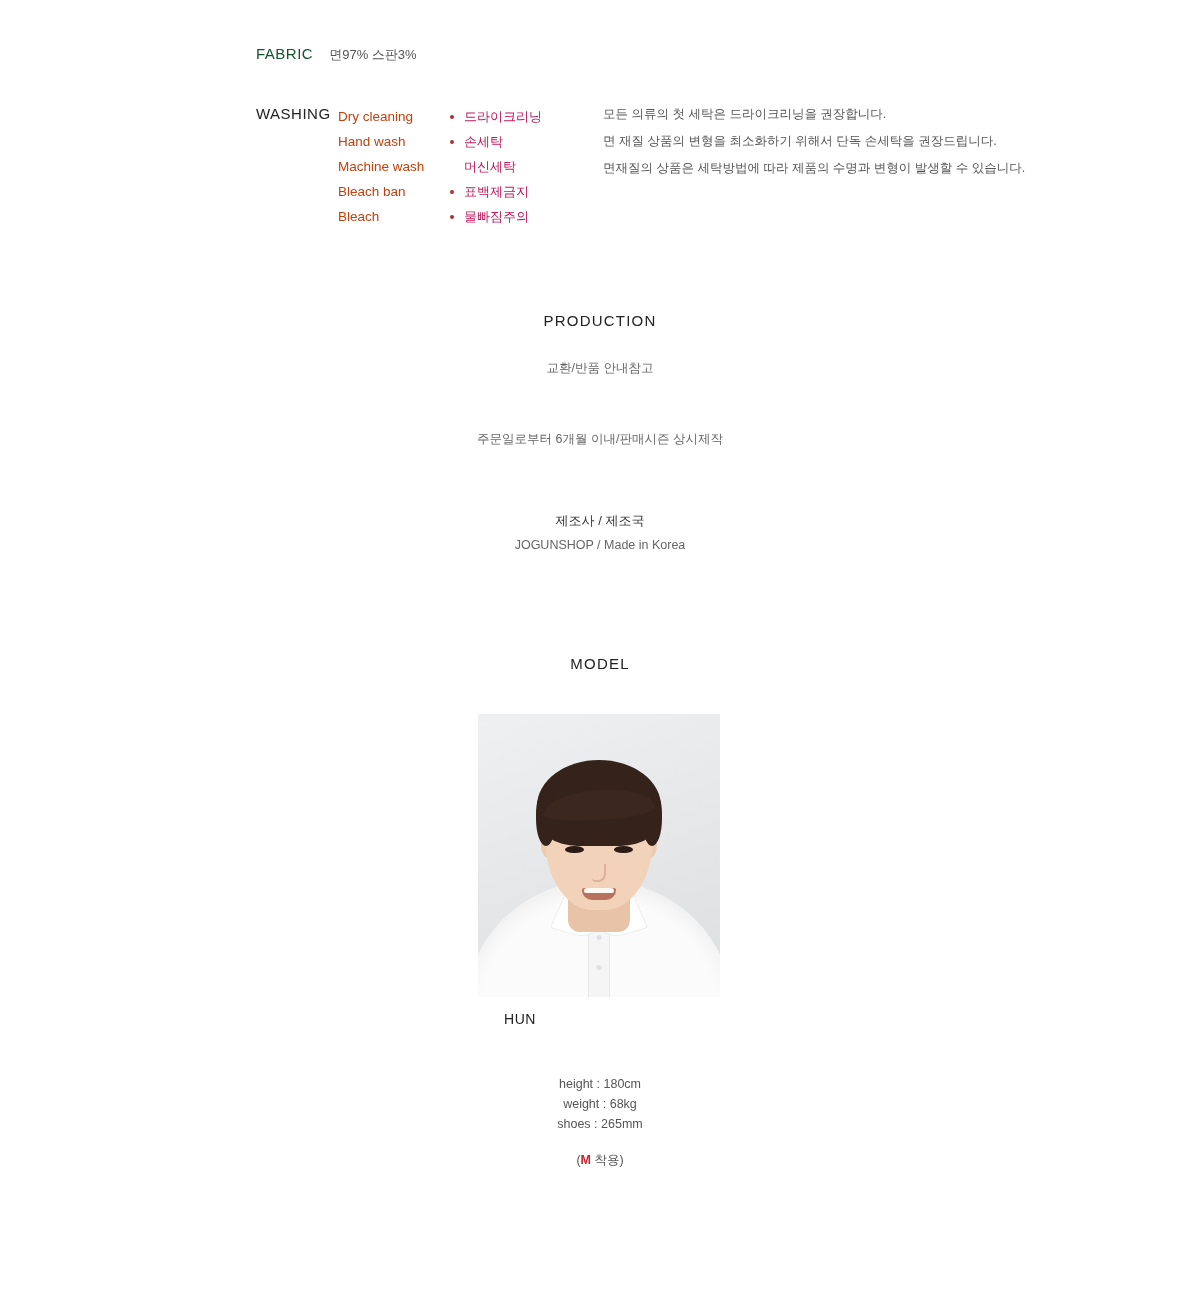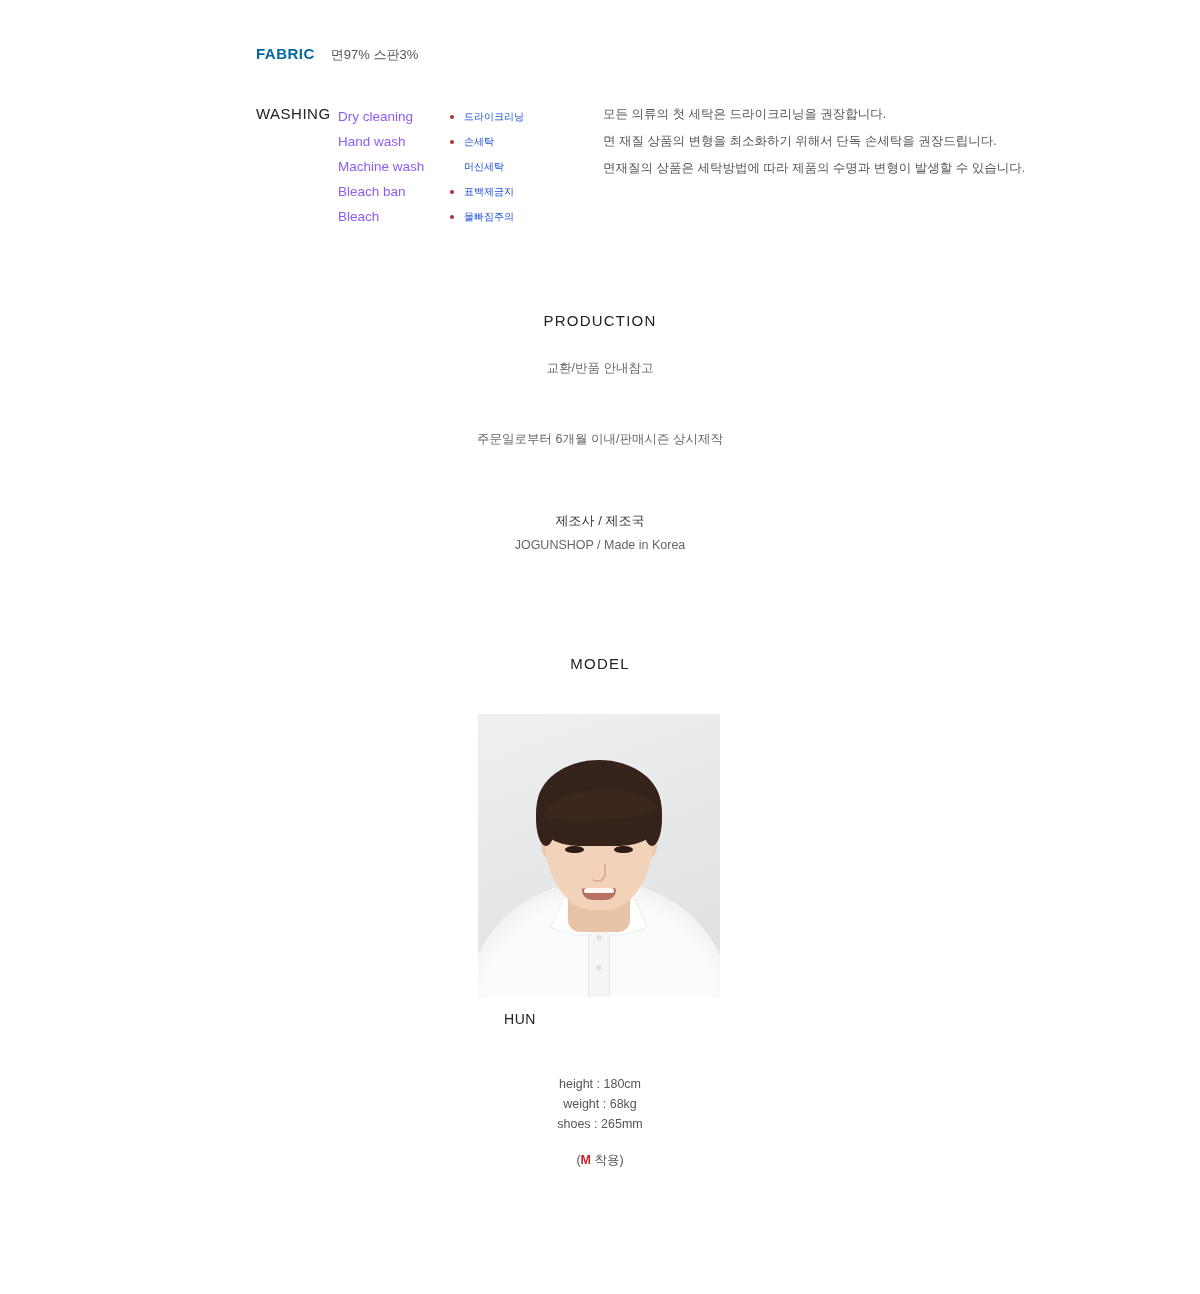--- a/index.html
+++ b/index.html
@@ -20,22 +20,22 @@
   .fabric-block {
     position: absolute;
     left: 256px;
     top: 45px;
     display: flex;
     align-items: baseline;
   }
   .sec-label {
     font-size: 15px;
     letter-spacing: 0.5px;
-    color: #0369a1;
-    font-weight: 700;
+    color: #14532d;
+    font-weight: 400;
   }
   .fabric-value {
     margin-left: 16px;
     font-size: 13px;
     color: #555555;
   }
 
   
   .washing-block {
     position: absolute;
@@ -57,28 +57,28 @@
     flex: 0 0 112px;
   }
   .wash-kr-col {
     width: 150px;
     flex: 0 0 150px;
   }
   .wash-row {
     height: 25px;
     line-height: 25px;
     font-size: 13.5px;
-    color: #8b5cf6;
+    color: #c2410c;
     white-space: nowrap;
   }
   .wash-kr-row {
     height: 25px;
     line-height: 25px;
-    font-size: 10px;
-    color: #1d4ed8;
+    font-size: 13px;
+    color: #be185d;
     white-space: nowrap;
     position: relative;
     padding-left: 14px;
   }
   .wash-kr-row .dot {
     position: absolute;
     left: 0;
     top: 11px;
     width: 4px;
     height: 4px;

